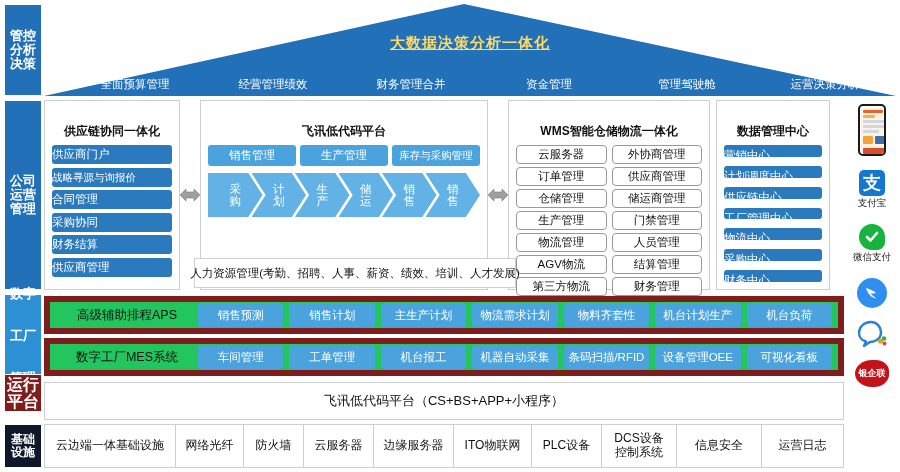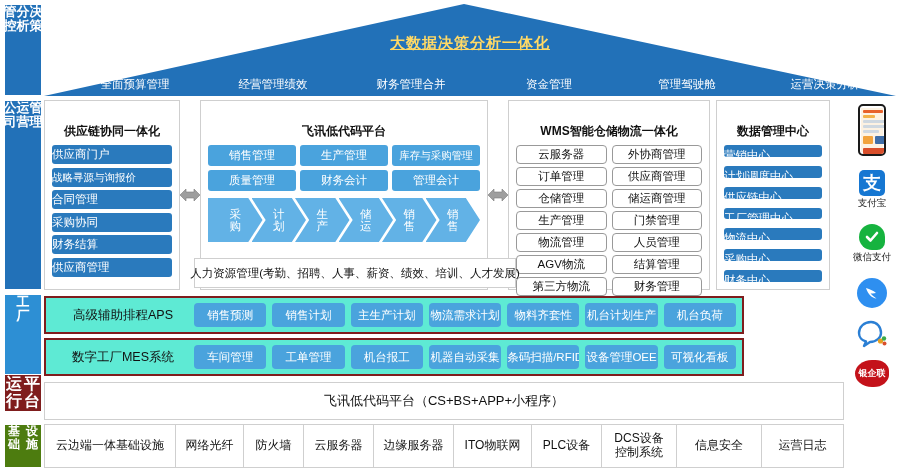--- a/index.html
+++ b/index.html
@@ -10,33 +10,33 @@
     overflow: hidden;
   }
   #app { position: relative; width: 900px; height: 472px; }
 
   
   .rail-label {
     position: absolute;
     background: #2271b8;
     color: #ffffff;
     font-weight: bold;
-    display: flex; flex-direction: row;
+    display: flex; flex-direction: column;
     justify-content: center;
     line-height: 1.08;
     text-align: center;
     border: 1px solid #ffffff;
   }
   .rail-label span { display: block; }
 
   #rail-top { left: 4px; top: 4px; width: 38px; height: 92px; font-size: 13px; }
   #rail-company { left: 4px; top: 100px; width: 38px; height: 190px; font-size: 13px; }
   #rail-factory { left: 4px; top: 294px; width: 38px; height: 84px; font-size: 13px; background:#2d8fd4;gap:28px; }
   #rail-platform { left: 4px; top: 374px; width: 38px; height: 38px; font-size: 16px; background:#7f1d1d; }
-  #rail-infra { left: 4px; top: 424px; width: 38px; height: 44px; font-size: 12px; background:#4d7c0f; }
+  #rail-infra { left: 4px; top: 424px; width: 38px; height: 44px; font-size: 12px; background:#0f172a; }
 
   
   #header-zone {
     position: absolute; left: 44px; top: 4px; width: 852px; height: 92px;
     overflow: hidden;
   }
   #header-tri {
     position: absolute; left: 0; top: 0; width: 852px; height: 92px;
   }
   #header-title {
@@ -146,22 +146,22 @@
   
   #hr-strip {
     position: absolute; left: 194px; top: 258px; width: 322px; height: 30px;
     border: 1px solid #cfcfcf; background: #fff;
     display: flex; align-items: center; justify-content: center;
     font-size: 11.5px; color: #111; white-space: nowrap;
   }
 
   
   .fact-row {
-    position: absolute; left: 44px; width: 700px; height: 38px;
-    border: 2px solid #7f1d1d; background: #5eead4;
+    position: absolute; left: 44px; width: 800px; height: 38px;
+    border: 6px solid #7f1d1d; background: #22c55e;
     display: flex; align-items: center; padding: 0 6px;
   }
   #fact-row-1 { top: 296px; }
   #fact-row-2 { top: 338px; }
   .fact-label {
     width: 142px; text-align: center; font-size: 12.5px; color:#111;
     white-space: nowrap;
   }
   .fact-items { flex: 1; display: flex; gap: 6px; }
   .fact-items .btn-light { flex: 1; height: 24px; line-height: 24px; border-radius: 4px; font-size: 11.5px; }
@@ -288,25 +288,20 @@
         <polygon points="0,8 6,2 6,5 14,5 14,2 20,8 14,14 14,11 6,11 6,14" fill="#9e9e9e" stroke="#7a7a7a" stroke-width="0.6"></polygon>
       </svg>
     </div>
 
     <div class="panel" id="panel-yecai">
       <div class="panel-title">飞讯低代码平台</div>
       <div class="grid3">
         <div class="btn-light">销售管理</div>
         <div class="btn-light">生产管理</div>
         <div class="btn-light" style="font-size:10.5px;">库存与采购管理</div>
-      </div>
-      <div class="grid3">
-        <div class="btn-light">质量管理</div>
-        <div class="btn-light">财务会计</div>
-        <div class="btn-light">管理会计</div>
       </div>
       <div id="chev-wrap">
         <div class="chev">
             <em>
               <span style="display: block;">采</span>
               <span style="display: block;">购</span>
             </em>
           </div>
         <div class="chev">
             <em>

